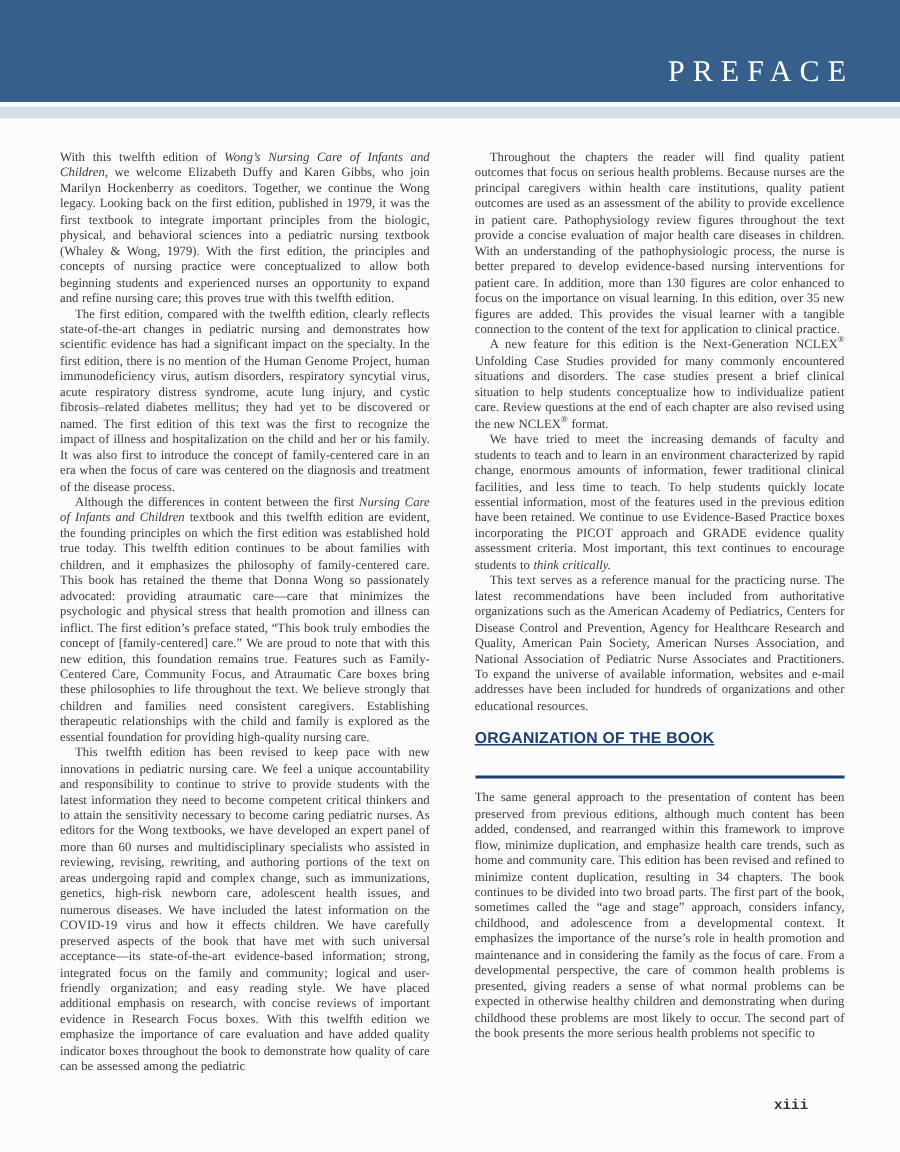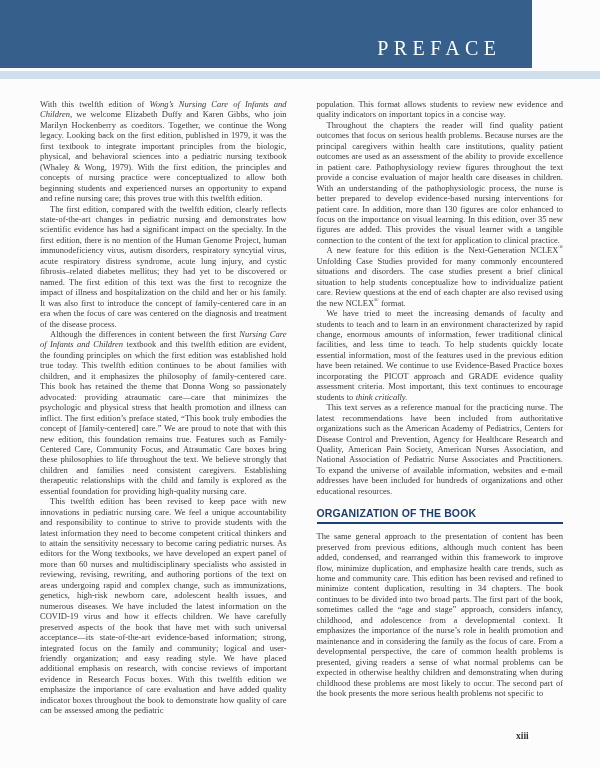--- a/index.html
+++ b/index.html
@@ -12,21 +12,21 @@
   html,body{margin:0;padding:0;}
   body{background:#e8e8e8;}
   .page{
     position:relative;
     width:600px;height:768px;
     background:var(--paper);
     overflow:hidden;
     font-family:"Liberation Serif", serif;
   }
   .band{
-    position:absolute;top:0;left:0;width:532px;height:68px;
+    position:absolute;top:0;left:0;width:600px;height:68px;
     background:var(--band);
   }
   .band-title{
     position:absolute;right:36px;bottom:8px;
     color:#ffffff;
     font-family:"Liberation Serif", serif;
     font-size:20px;
     letter-spacing:0.27em;
     margin-right:-0.27em;
     font-weight:400;
@@ -53,27 +53,28 @@
   .para.indent{text-indent:10px;font-family:Liberation Serif, serif;}
   .para em{font-style:italic;}
   .para sup{font-size:6px;line-height:0;vertical-align:super;}
   .section-heading{
     font-family:"Liberation Sans", sans-serif;
     font-weight:700;
     font-size:10.5px;
     letter-spacing:0.15px;
     color:var(--navy);
     margin:11px 0 7px 0;
-    padding-bottom:3px;
+    padding-bottom:19px;
     border-bottom:2px solid var(--navy);
+    text-decoration:underline;
   }
   .page-number{
     position:absolute;left:516px;top:731px;
     font-size:9.5px;font-weight:700;color:#333;
-    font-family:Liberation Serif, serif;
+    font-family:Liberation Mono, monospace;
   }
 </style>
 </head>
 <body>
 
 <div class="page">
 
   <div class="band">
     <div class="band-title">PREFACE</div>
   </div>
@@ -81,21 +82,20 @@
   <div class="strip"></div>
 
   <div class="content">
     <div class="col">
         <p class="para"><span>With this twelfth edition of </span><em>Wong’s Nursing Care of Infants and Children</em><span>, we welcome Elizabeth Duffy and Karen Gibbs, who join Marilyn Hockenberry as coeditors. Together, we continue the Wong legacy. Looking back on the first edition, published in 1979, it was the first textbook to integrate important principles from the biologic, physical, and behavioral sciences into a pediatric nursing textbook (Whaley &amp; Wong, 1979). With the first edition, the principles and concepts of nursing practice were conceptualized to allow both beginning students and experienced nurses an opportunity to expand and refine nursing care; this proves true with this twelfth edition.</span></p>
         <p class="para indent"><span>The first edition, compared with the twelfth edition, clearly reflects state-of-the-art changes in pediatric nursing and demonstrates how scientific evidence has had a significant impact on the specialty. In the first edition, there is no mention of the Human Genome Project, human immunodeficiency virus, autism disorders, respiratory syncytial virus, acute respiratory distress syndrome, acute lung injury, and cystic fibrosis–related diabetes mellitus; they had yet to be discovered or named. The first edition of this text was the first to recognize the impact of illness and hospitalization on the child and her or his family. It was also first to introduce the concept of family-centered care in an era when the focus of care was centered on the diagnosis and treatment of the disease process.</span></p>
         <p class="para indent"><span>Although the differences in content between the first </span><em>Nursing Care of Infants and Children</em><span> textbook and this twelfth edition are evident, the founding principles on which the first edition was established hold true today. This twelfth edition continues to be about families with children, and it emphasizes the philosophy of family-centered care. This book has retained the theme that Donna Wong so passionately advocated: providing atraumatic care—care that minimizes the psychologic and physical stress that health promotion and illness can inflict. The first edition’s preface stated, “This book truly embodies the concept of [family-centered] care.” We are proud to note that with this new edition, this foundation remains true. Features such as Family-Centered Care, Community Focus, and Atraumatic Care boxes bring these philosophies to life throughout the text. We believe strongly that children and families need consistent caregivers. Establishing therapeutic relationships with the child and family is explored as the essential foundation for providing high-quality nursing care.</span></p>
         <p class="para indent"><span>This twelfth edition has been revised to keep pace with new innovations in pediatric nursing care. We feel a unique accountability and responsibility to continue to strive to provide students with the latest information they need to become competent critical thinkers and to attain the sensitivity necessary to become caring pediatric nurses. As editors for the Wong textbooks, we have developed an expert panel of more than 60 nurses and multidisciplinary specialists who assisted in reviewing, revising, rewriting, and authoring portions of the text on areas undergoing rapid and complex change, such as immunizations, genetics, high-risk newborn care, adolescent health issues, and numerous diseases. We have included the latest information on the COVID-19 virus and how it effects children. We have carefully preserved aspects of the book that have met with such universal acceptance—its state-of-the-art evidence-based information; strong, integrated focus on the family and community; logical and user-friendly organization; and easy reading style. We have placed additional emphasis on research, with concise reviews of important evidence in Research Focus boxes. With this twelfth edition we emphasize the importance of care evaluation and have added quality indicator boxes throughout the book to demonstrate how quality of care can be assessed among the pediatric</span></p>
       </div>
     <div class="col">
-        <p class="para"><span>population. This format allows students to review new evidence and quality indicators on important topics in a concise way.</span></p>
         <p class="para indent"><span>Throughout the chapters the reader will find quality patient outcomes that focus on serious health problems. Because nurses are the principal caregivers within health care institutions, quality patient outcomes are used as an assessment of the ability to provide excellence in patient care. Pathophysiology review figures throughout the text provide a concise evaluation of major health care diseases in children. With an understanding of the pathophysiologic process, the nurse is better prepared to develop evidence-based nursing interventions for patient care. In addition, more than 130 figures are color enhanced to focus on the importance on visual learning. In this edition, over 35 new figures are added. This provides the visual learner with a tangible connection to the content of the text for application to clinical practice.</span></p>
         <p class="para indent"><span>A new feature for this edition is the Next-Generation NCLEX</span><sup>®</sup><span> Unfolding Case Studies provided for many commonly encountered situations and disorders. The case studies present a brief clinical situation to help students conceptualize how to individualize patient care. Review questions at the end of each chapter are also revised using the new NCLEX</span><sup>®</sup><span> format.</span></p>
         <p class="para indent"><span>We have tried to meet the increasing demands of faculty and students to teach and to learn in an environment characterized by rapid change, enormous amounts of information, fewer traditional clinical facilities, and less time to teach. To help students quickly locate essential information, most of the features used in the previous edition have been retained. We continue to use Evidence-Based Practice boxes incorporating the PICOT approach and GRADE evidence quality assessment criteria. Most important, this text continues to encourage students to </span><em>think critically.</em></p>
         <p class="para indent"><span>This text serves as a reference manual for the practicing nurse. The latest recommendations have been included from authoritative organizations such as the American Academy of Pediatrics, Centers for Disease Control and Prevention, Agency for Healthcare Research and Quality, American Pain Society, American Nurses Association, and National Association of Pediatric Nurse Associates and Practitioners. To expand the universe of available information, websites and e-mail addresses have been included for hundreds of organizations and other educational resources.</span></p>
         <h2 class="section-heading">ORGANIZATION OF THE BOOK</h2>
         <p class="para"><span>The same general approach to the presentation of content has been preserved from previous editions, although much content has been added, condensed, and rearranged within this framework to improve flow, minimize duplication, and emphasize health care trends, such as home and community care. This edition has been revised and refined to minimize content duplication, resulting in 34 chapters. The book continues to be divided into two broad parts. The first part of the book, sometimes called the “age and stage” approach, considers infancy, childhood, and adolescence from a developmental context. It emphasizes the importance of the nurse’s role in health promotion and maintenance and in considering the family as the focus of care. From a developmental perspective, the care of common health problems is presented, giving readers a sense of what normal problems can be expected in otherwise healthy children and demonstrating when during childhood these problems are most likely to occur. The second part of the book presents the more serious health problems not specific to</span></p>
       </div>
   </div>
 
   <div class="page-number">xiii</div>

